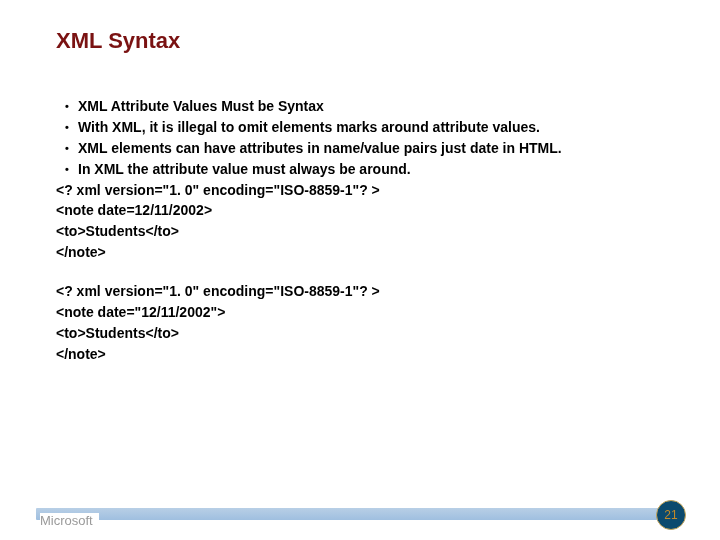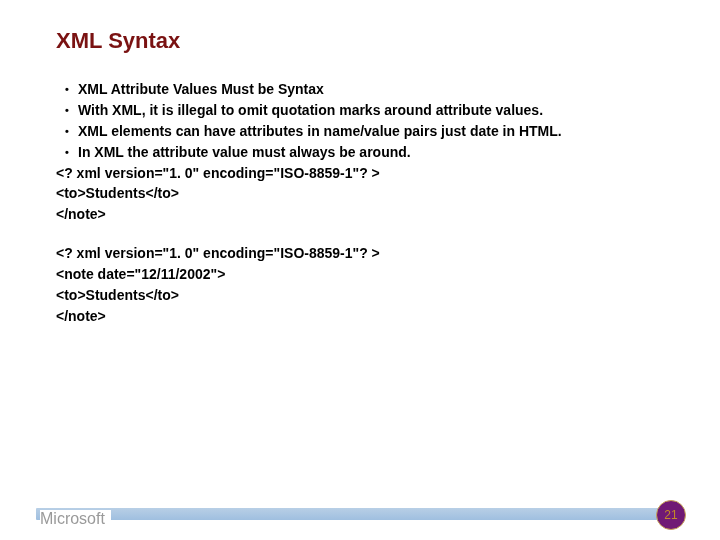--- a/index.html
+++ b/index.html
@@ -14,21 +14,21 @@
   .slide {
     width: 100%;
     height: 100%;
     padding: 28px 56px 0 56px;
     position: relative;
   }
   .title {
     color: #7a1212;
     font-size: 22px;
     font-weight: bold;
-    margin-bottom: 26px;
+    margin-bottom: 43px;
   }
   .content {
     font-size: 14px;
     font-weight: bold;
     color: #000;
     line-height: 1.35;
   }
   .bullet-row {
     display: flex;
     align-items: flex-start;
@@ -67,70 +67,71 @@
     top: 8px;
     height: 12px;
     background: linear-gradient(to bottom, #b8cfe6 0%, #9fbfe0 100%);
     border-radius: 1px;
   }
   .footer-brand {
     position: absolute;
     left: 40px;
     bottom: 0;
     color: #9a9a9a;
-    font-size: 16px;
+    font-size: 13px;
     font-family: "Segoe UI", Arial, sans-serif;
     background: #ffffff;
     padding-right: 6px;
     z-index: 2;
   }
   .page-circle {
     position: absolute;
     right: 34px;
     bottom: -2px;
     width: 30px;
     height: 30px;
     border: 1px solid #c9a657;
     border-radius: 50%;
     display: flex;
     align-items: center;
     justify-content: center;
     font-size: 12px;
     color: #c38a2a;
-    background: #701a75;
+    background: #0c4a6e;
     z-index: 2;
   }
 </style>
 </head>
 <body>
 
 <div class="slide">
 
   <div class="title">XML Syntax</div>
 
   <div class="content">
 
     <div class="bullet-row">
       <div class="bullet-dot">•</div>
       <div class="bullet-text">XML Attribute Values Must be Syntax</div>
     </div>
     <div class="bullet-row">
       <div class="bullet-dot">•</div>
-      <div class="bullet-text">With XML, it is illegal to omit quotation marks around attribute values.</div>
+      <div class="bullet-text">With XML, it is illegal to omit elements marks around attribute values.</div>
     </div>
     <div class="bullet-row">
       <div class="bullet-dot">•</div>
       <div class="bullet-text">XML elements can have attributes in name/value pairs just date in HTML.</div>
     </div>
     <div class="bullet-row">
       <div class="bullet-dot">•</div>
       <div class="bullet-text">In XML the attribute value must always be around.</div>
     </div>
 
     <div class="plain-line">&lt;? xml version="1. 0" encoding="ISO-8859-1"? &gt;</div>
+    <div class="plain-line">&lt;note date=12/11/2002&gt;</div>
     <div class="plain-line">&lt;to&gt;Students&lt;/to&gt;</div>
     <div class="plain-line">&lt;/note&gt;</div>
 
     <div class="block2">
       <div class="plain-line">&lt;? xml version="1. 0" encoding="ISO-8859-1"? &gt;</div>
       <div class="plain-line">&lt;note date="12/11/2002"&gt;</div>
       <div class="plain-line">&lt;to&gt;Students&lt;/to&gt;</div>
       <div class="plain-line">&lt;/note&gt;</div>
     </div>
 

